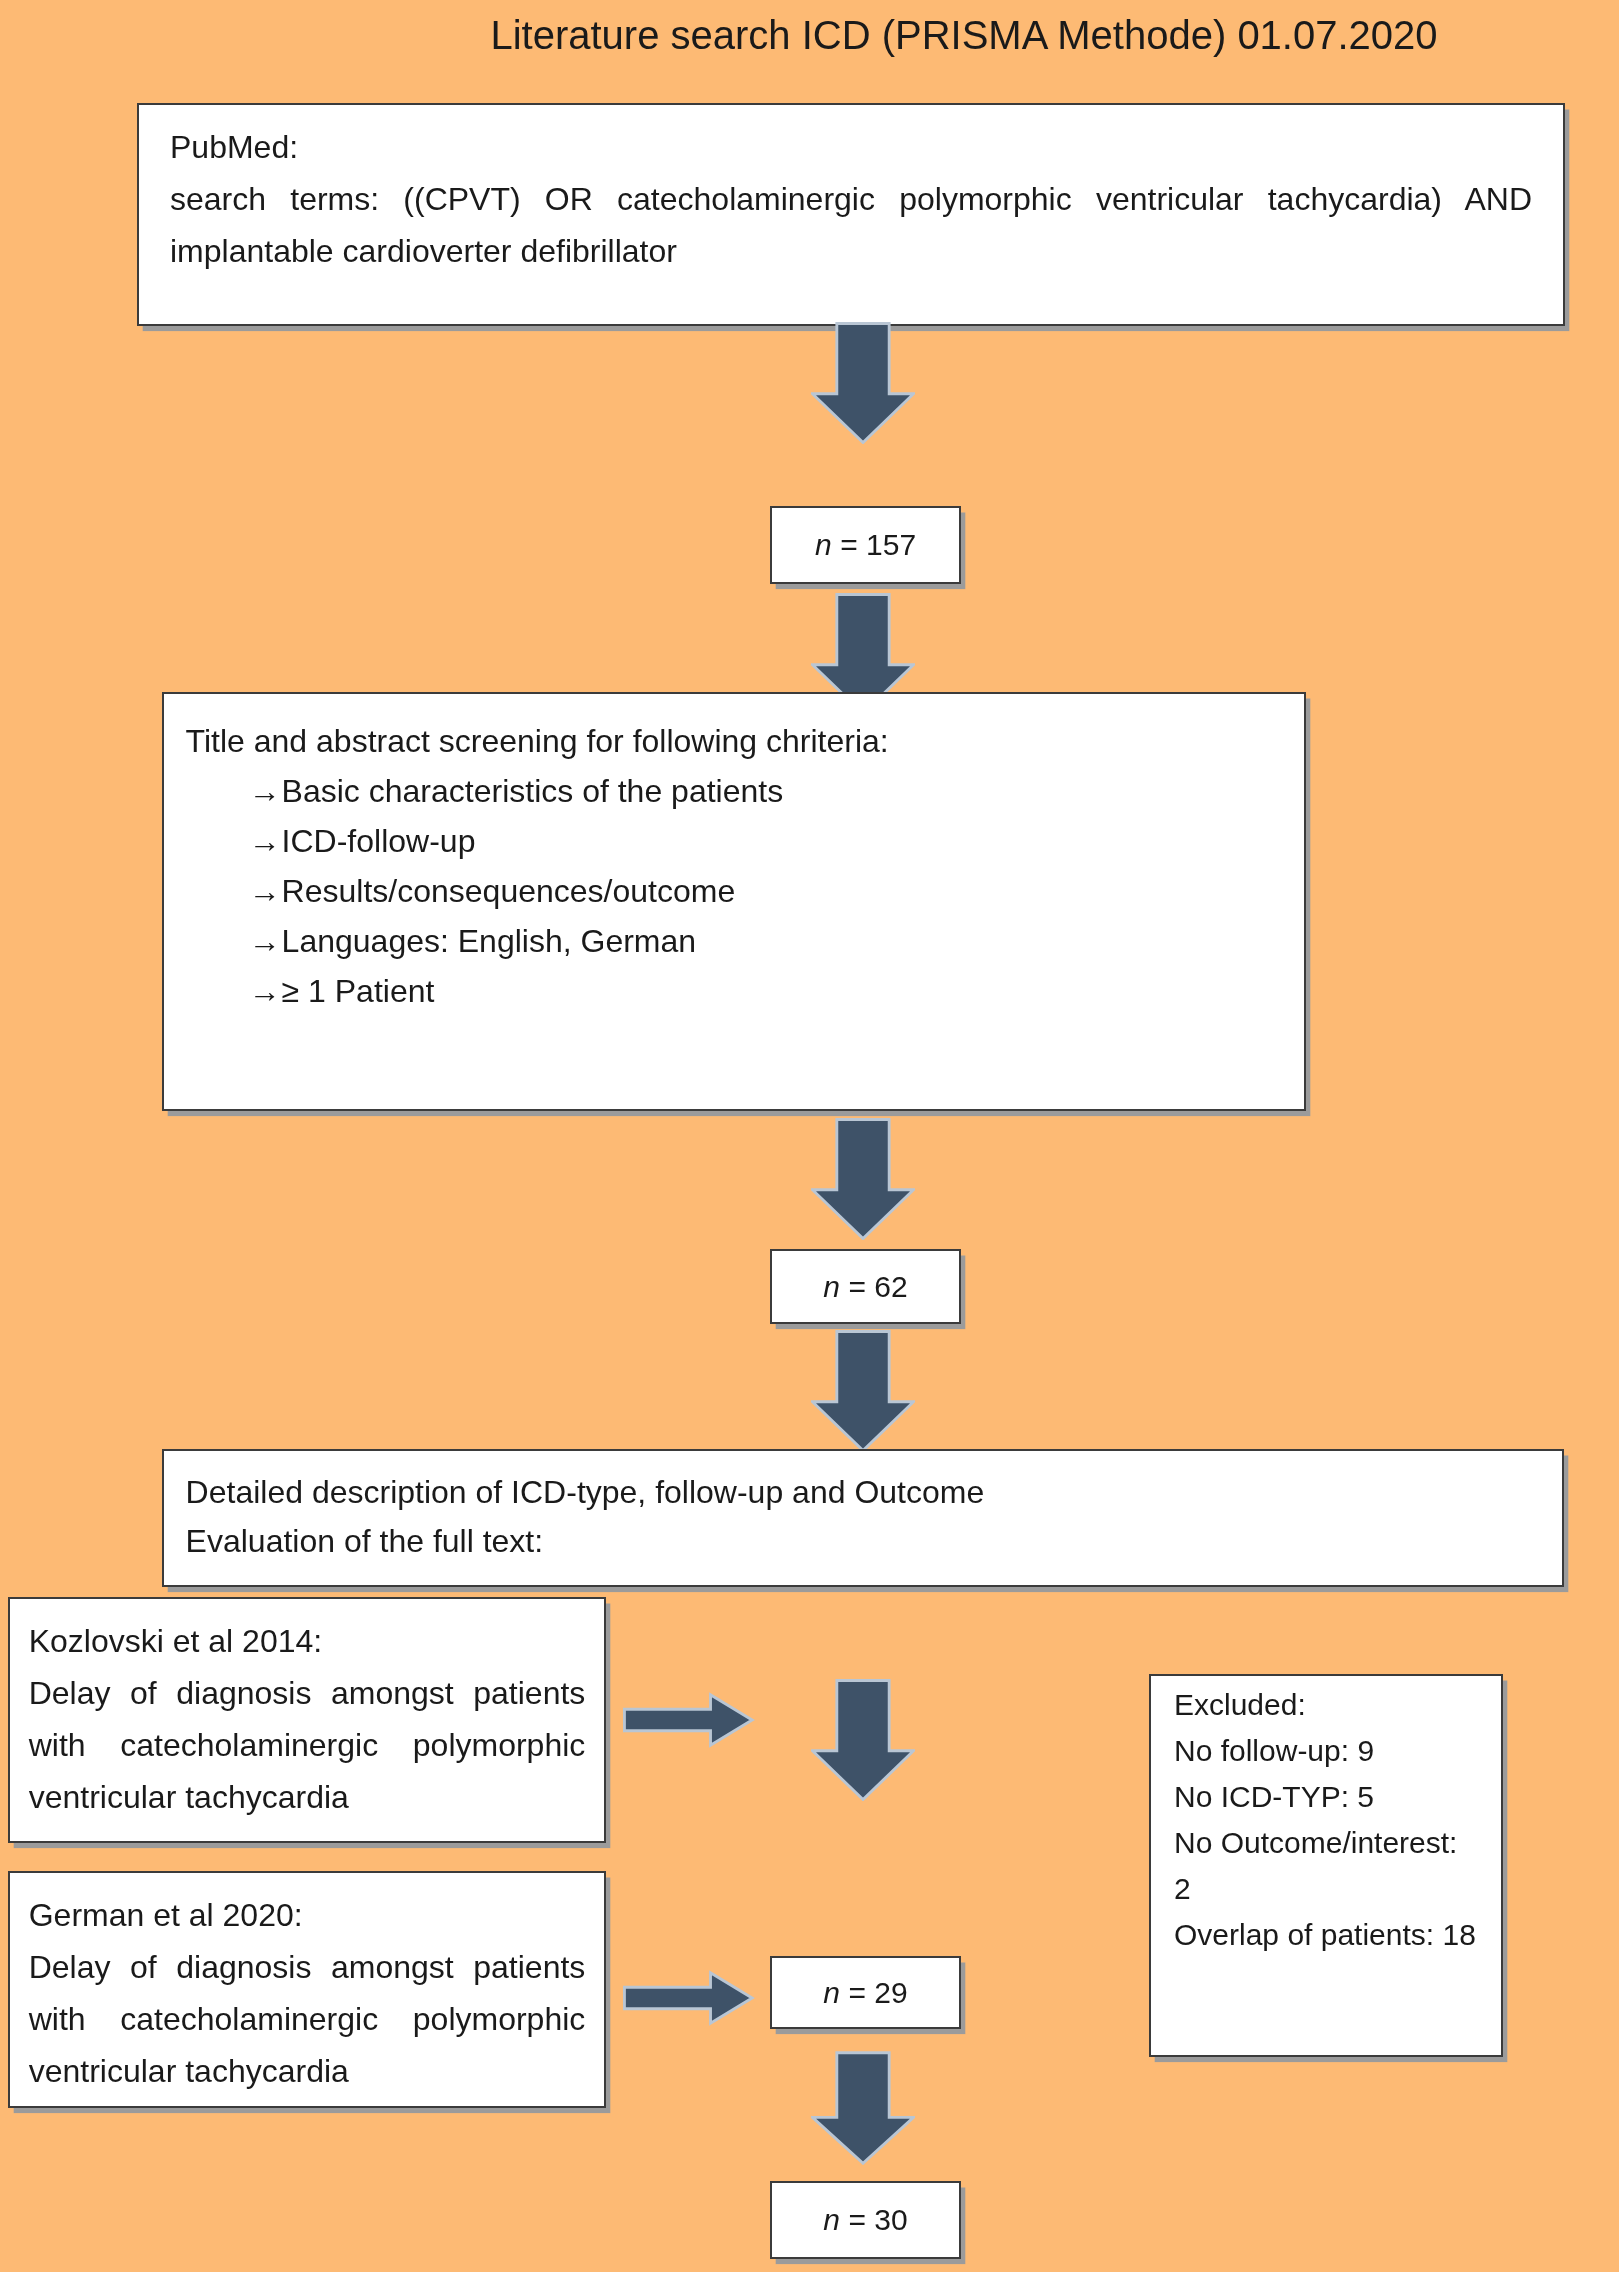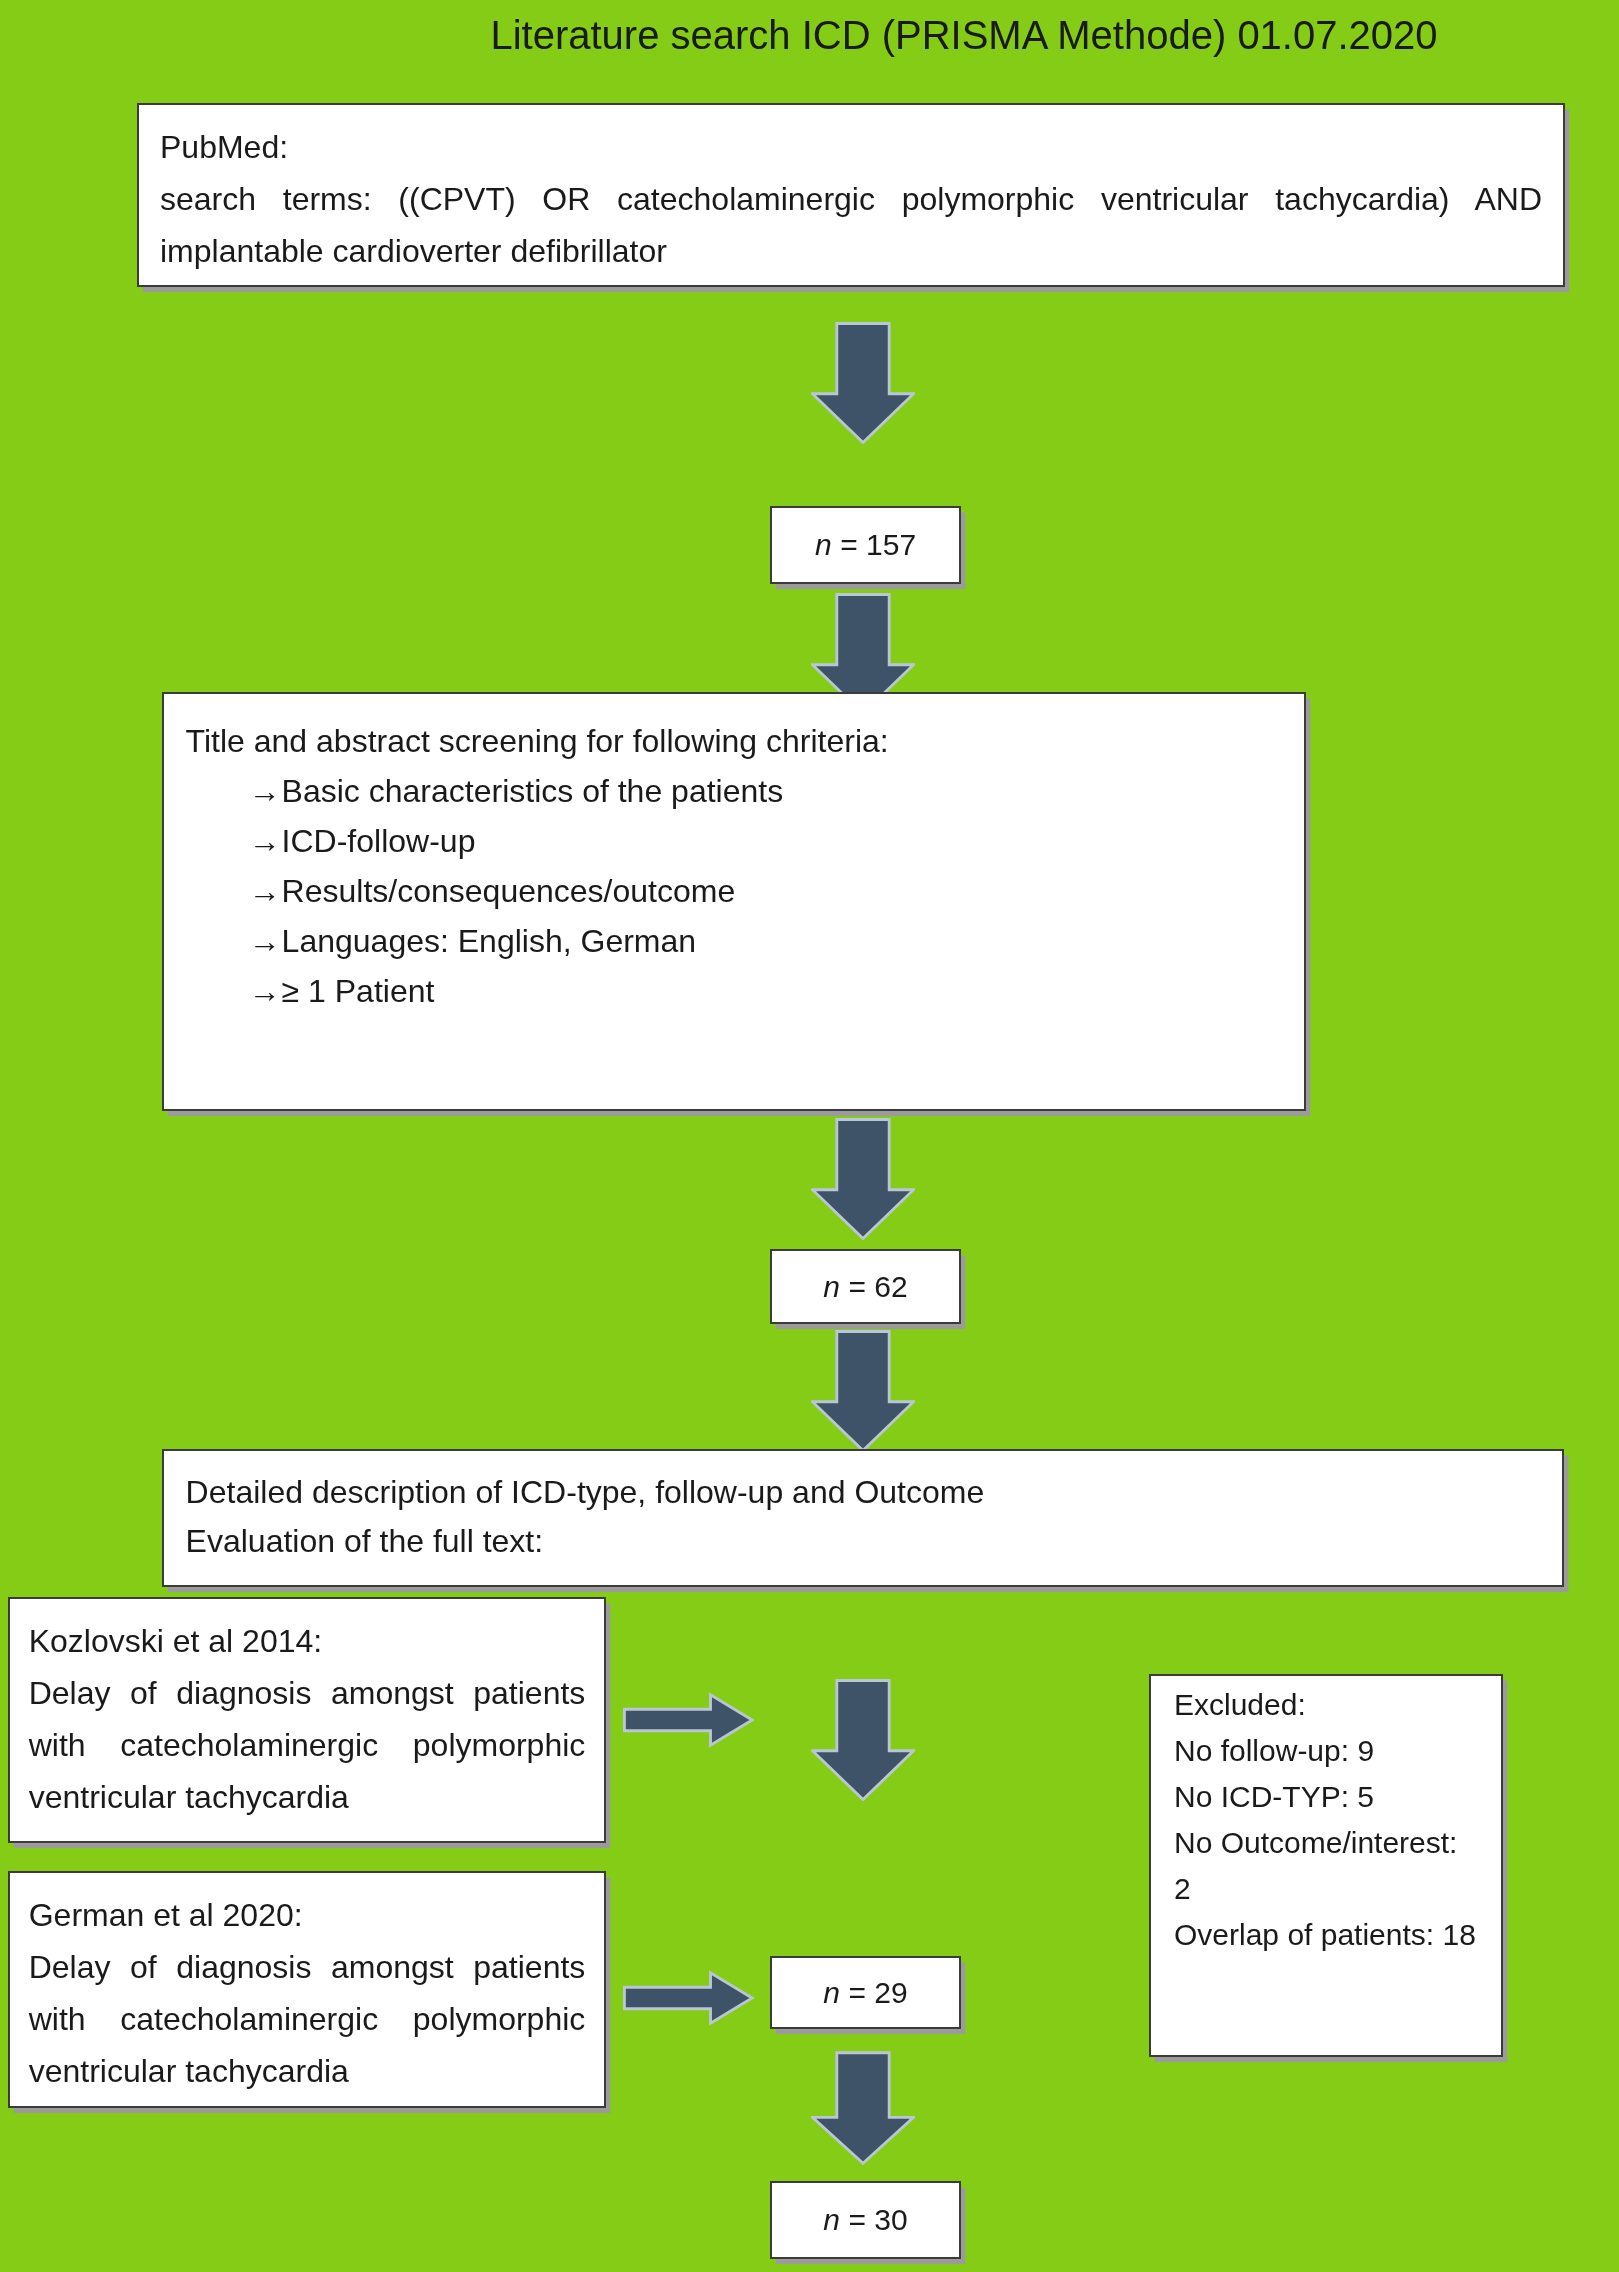--- a/index.html
+++ b/index.html
@@ -6,40 +6,40 @@
     --arrow-fill:#3E5268;
     --arrow-outline:#b9c6d4;
     --border-color:#3b3b3b;
     --shadow-color:#9b9b9b;
     --text-color:#1a1a1a;
   }
   html,body{margin:0;padding:0;background:#ffffff;}
   .page{
     position:relative;
     width:1620px;height:2273px;
-    background:#84cc16;
+    background:#fdba74;
     font-family:"Liberation Sans","DejaVu Sans",sans-serif;
     color:var(--text-color);
     overflow:hidden;
   }
   .title{
     position:absolute;left:309px;top:11.5px;width:1310px;
     text-align:center;font-size:40px;line-height:46px;color:var(--text-color);
   }
   .box{
     position:absolute;
     background:#ffffff;
     border:2.9px solid var(--border-color);
     box-shadow:5px 5.8px 0 -0.7px var(--shadow-color);
     box-sizing:border-box;
     font-size:32px;
   }
   .box p{margin:0;}
   
-  .pubmed{left:137px;top:103px;width:1428px;height:184px;padding:16px 21px;line-height:52px;}
+  .pubmed{left:137px;top:103px;width:1428px;height:223px;padding:16px 31px;line-height:52px;}
   .pubmed .just{text-align:justify;}
   .screening{left:162px;top:692px;width:1144px;height:419px;padding:21.6px 21.6px;line-height:50px;}
   .bullet{display:flex;height:50px;align-items:center;}
   .bullet .marker{margin-left:63px;width:33px;flex:none;}
   .bullet .btext{}
   .evaluation{left:162px;top:1449px;width:1402px;height:138px;padding:17.3px 21.6px;line-height:49px;}
   
   .study{left:8px;width:598px;padding:16px 18.7px;line-height:52px;}
   .kozlovski{top:1597px;height:246px;}
   .veith{top:1871px;height:237px;}

